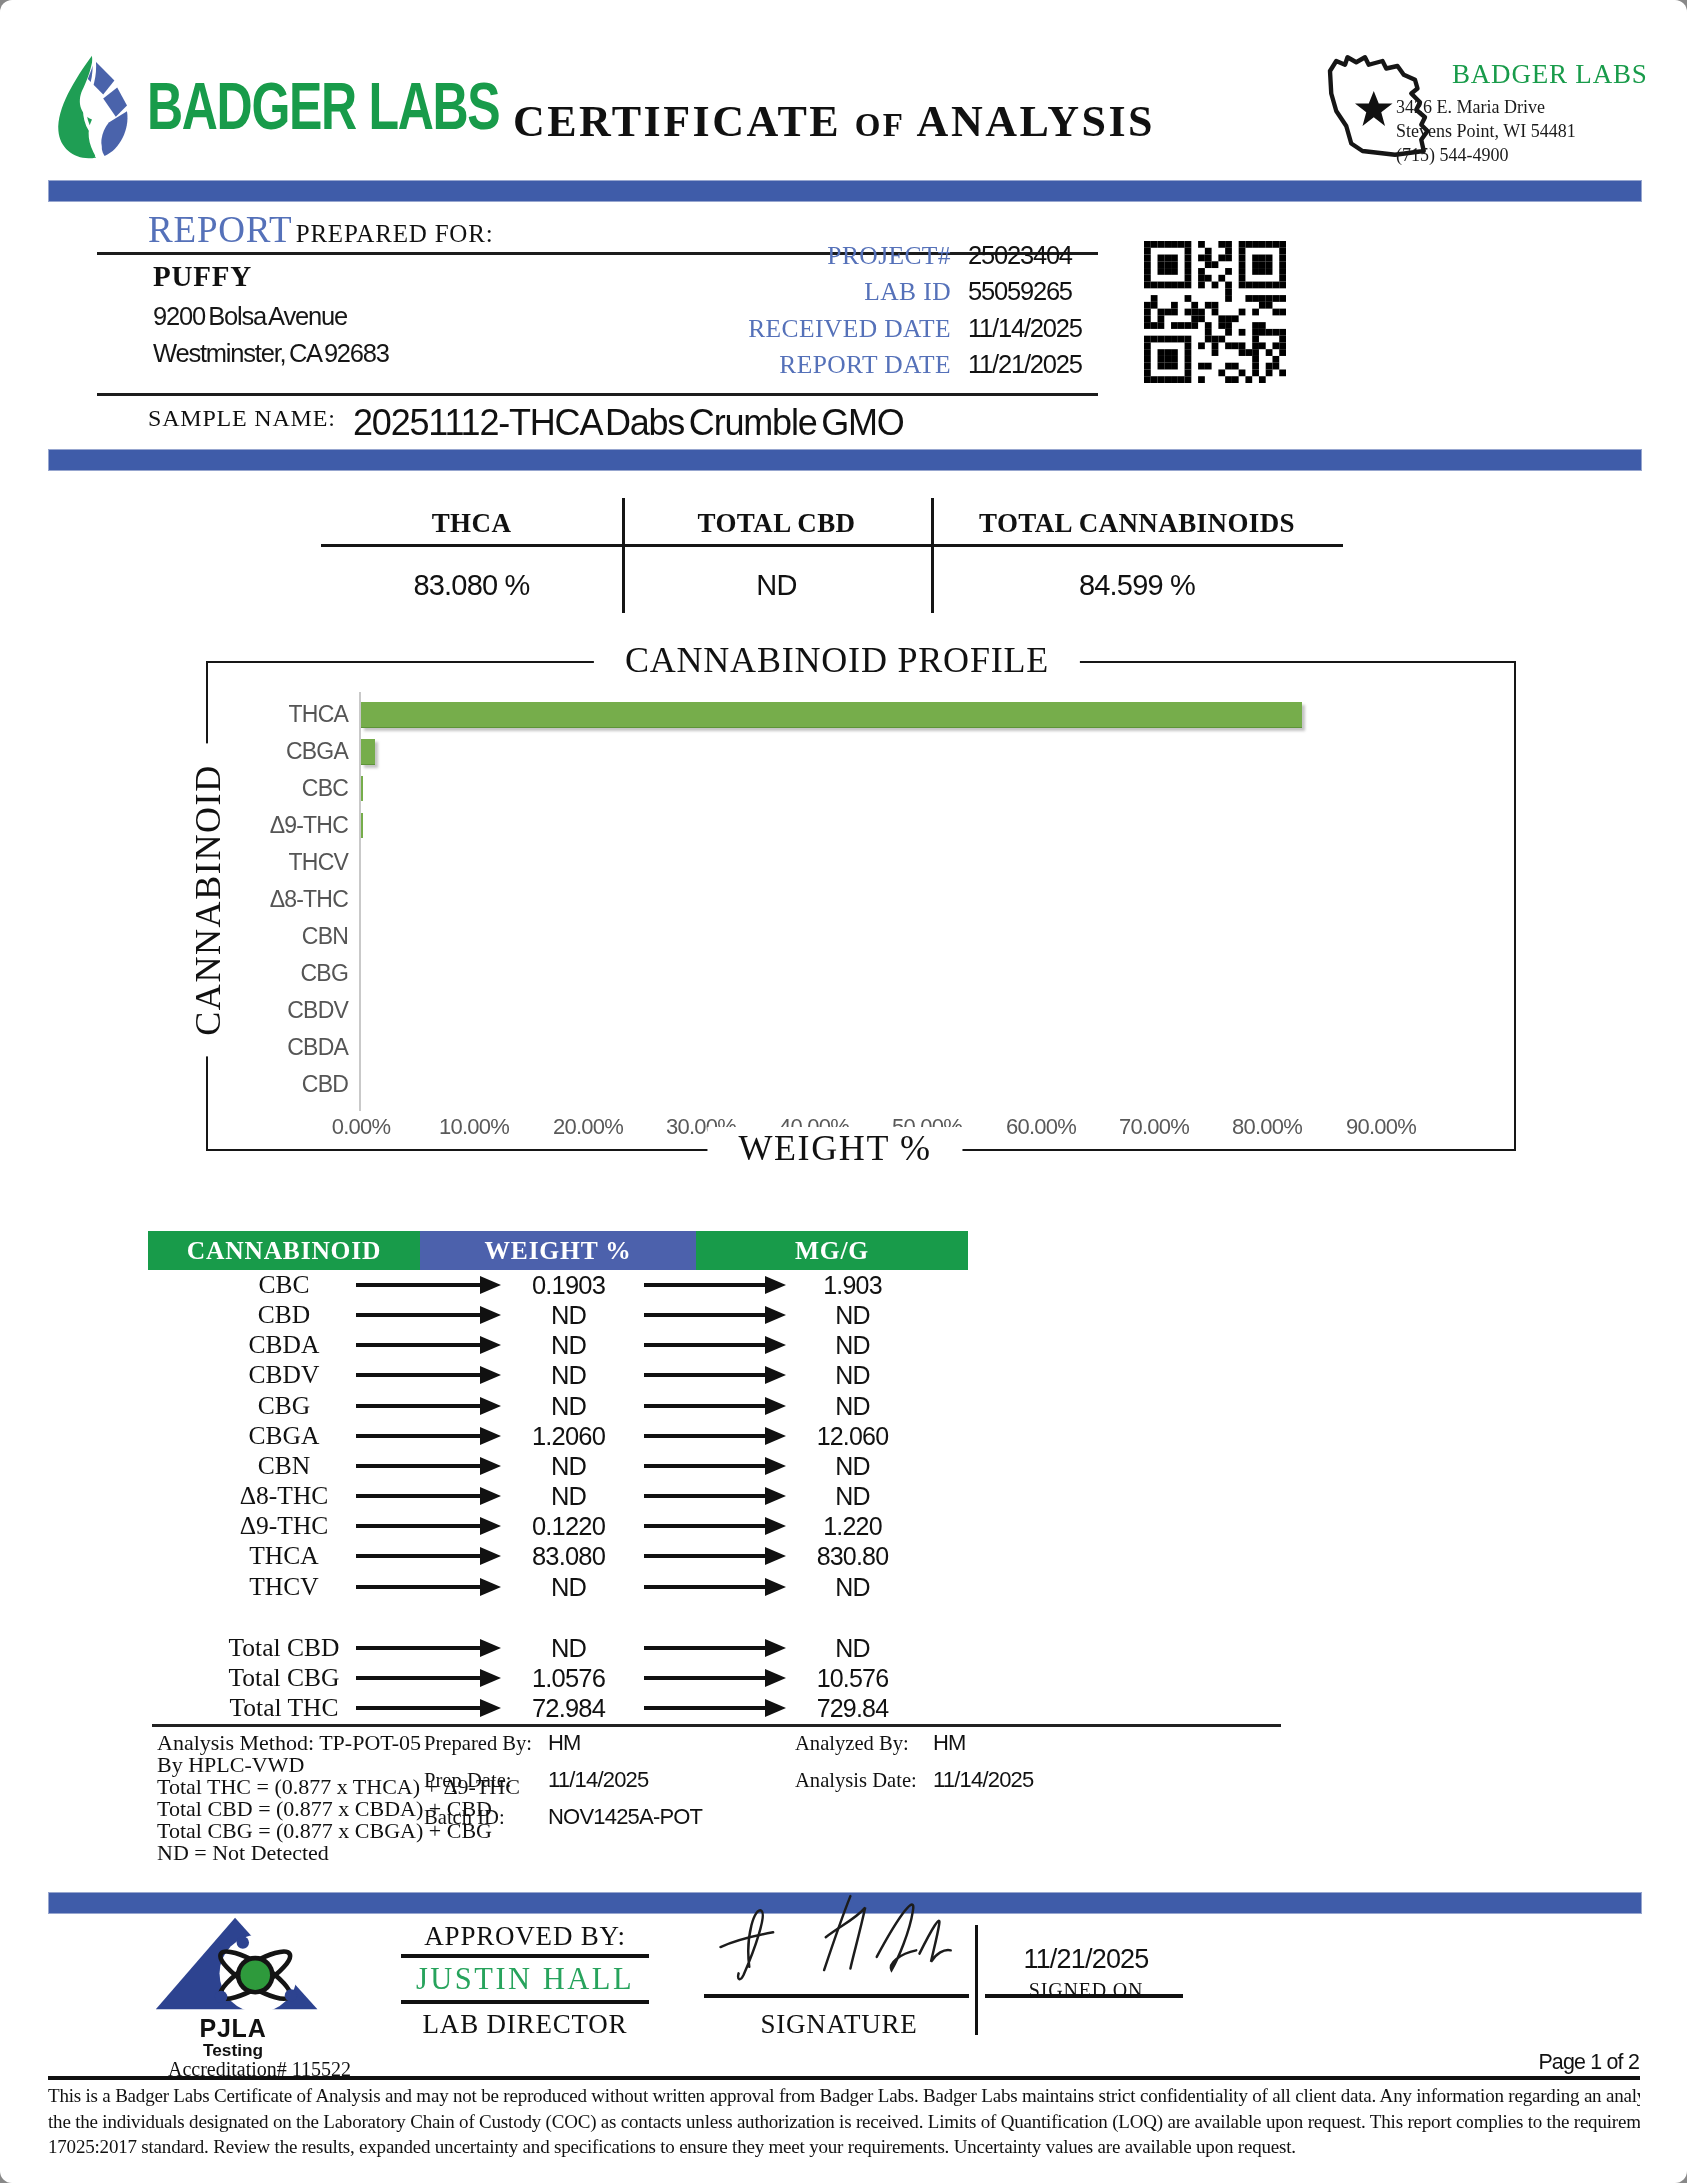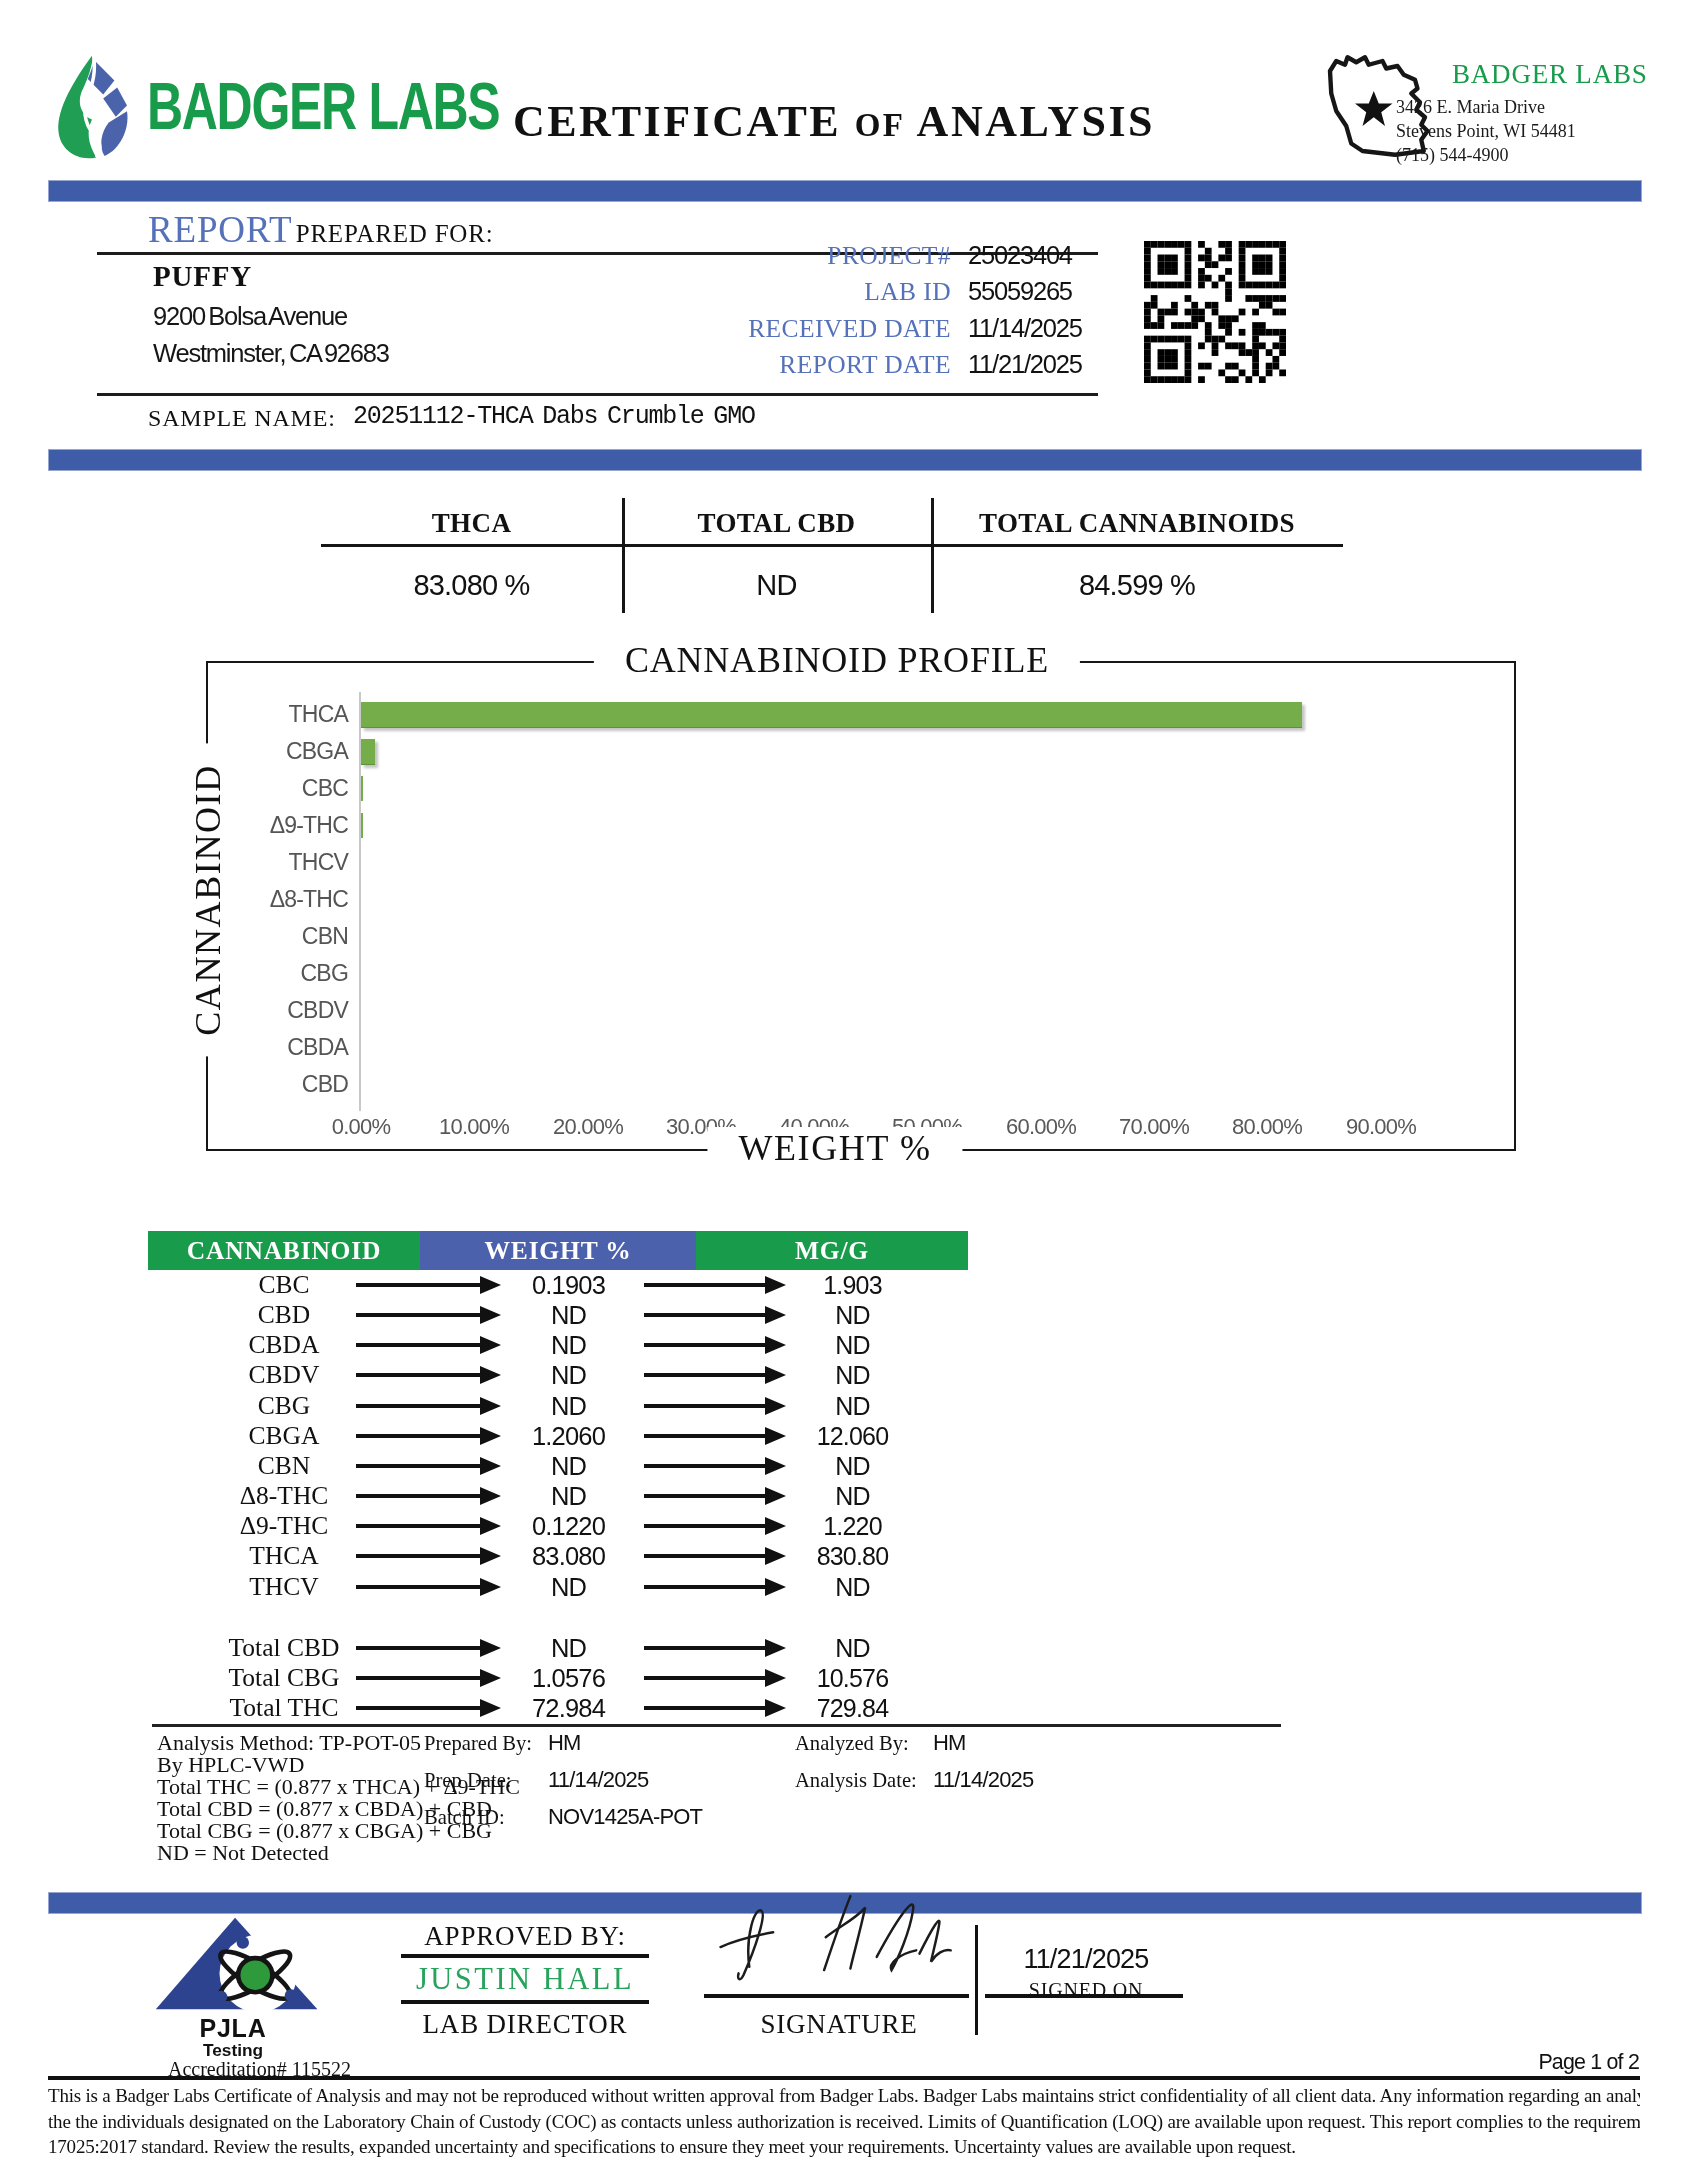--- a/index.html
+++ b/index.html
@@ -1,17 +1,17 @@
 <!DOCTYPE html>
 <html style="--accent-green: #189b4a; --accent-blue: #3f5ca9; --label-blue: #5571b9; --bar-green: #76ad4b; --table-green: #189b4a; --table-blue: #4c61ac;font-size:13px"><head>
 <meta charset="utf-8">
 <style>
   html,body{margin:0;padding:0;background:#888;}
   .page{position:relative;width:1687px;height:2183px;background:#fff;margin:0 auto;overflow:hidden;
-        font-family:"Liberation Serif",serif;color:#111;}
+        font-family:"Liberation Serif",serif;color:#111;border-radius:12px;}
   .abs{position:absolute;}
 
   
   .logo-leaf{left:46px;top:51px;width:92px;height:112px;}
   .logo-text{left:147px;top:69px;font-family:"Liberation Sans",sans-serif;font-weight:700;
              font-size:61px;letter-spacing:-1.6px;color:var(--accent-green);
              transform:scale(0.82,1.08);transform-origin:top left;white-space:nowrap;}
   .coa-title{left:461px;top:96px;width:746px;text-align:center;font-weight:700;font-size:44px;
              letter-spacing:2.5px;white-space:nowrap;}
   .coa-title .of{font-size:33px;}
@@ -25,21 +25,21 @@
   .report-heading{left:148px;top:208px;white-space:nowrap;}
   .report-heading .big{font-size:37px;color:var(--label-blue);letter-spacing:0.8px;}
   .report-heading .small{font-size:25px;color:#111;letter-spacing:0.8px;}
   .rule{background:#1c1c1c;height:3.3px;}
   .client-name{left:153px;top:260px;font-weight:700;font-size:29px;letter-spacing:0.8px;}
   .client-line{font-family:"Liberation Sans",sans-serif;font-size:25.5px;letter-spacing:-1.2px;word-spacing:-2.5px;color:#161616;}
   .rf-row{position:absolute;left:0;width:684px;height:33px;}
   .rf-label{position:absolute;left:0;width:457px;text-align:right;font-size:25.5px;color:var(--label-blue);letter-spacing:0.4px;}
   .rf-value{position:absolute;left:474px;font-family:"Liberation Sans",sans-serif;font-size:25.5px;letter-spacing:-1.2px;}
   .sample-label{left:148px;top:405px;font-size:24px;letter-spacing:0.8px;}
-  .sample-value{left:353px;top:402px;font-family:Liberation Mono, monospace;font-size:25px;letter-spacing:-1.2px;word-spacing:-4.1px;}
+  .sample-value{left:353px;top:402px;font-family:Liberation Sans, sans-serif;font-size:36px;letter-spacing:-1.2px;word-spacing:-4.1px;}
 
   
   .sum-col{position:absolute;top:501px;height:115px;}
   .sum-label{position:absolute;top:6.6px;width:100%;text-align:center;font-weight:700;font-size:27px;letter-spacing:0.4px;}
   .sum-value{position:absolute;top:68px;width:100%;text-align:center;font-family:"Liberation Sans",sans-serif;
              font-size:29px;letter-spacing:-0.8px;}
   .sum-vline{top:498px;width:2.5px;height:115px;background:#151515;}
   .sum-hline{left:321px;top:544px;width:1022px;height:3.3px;background:#151515;}
 
   

